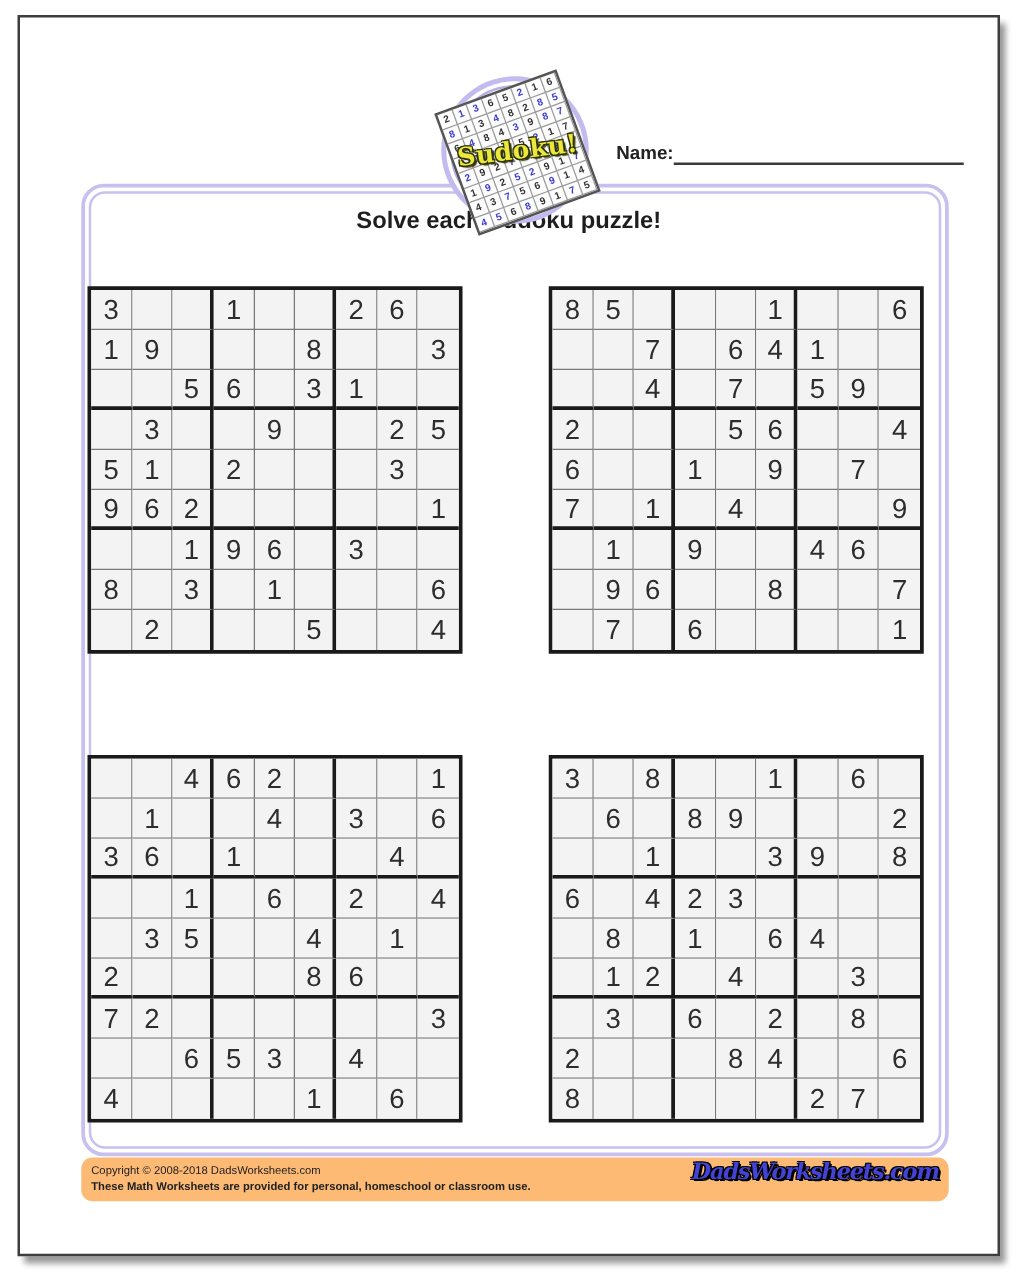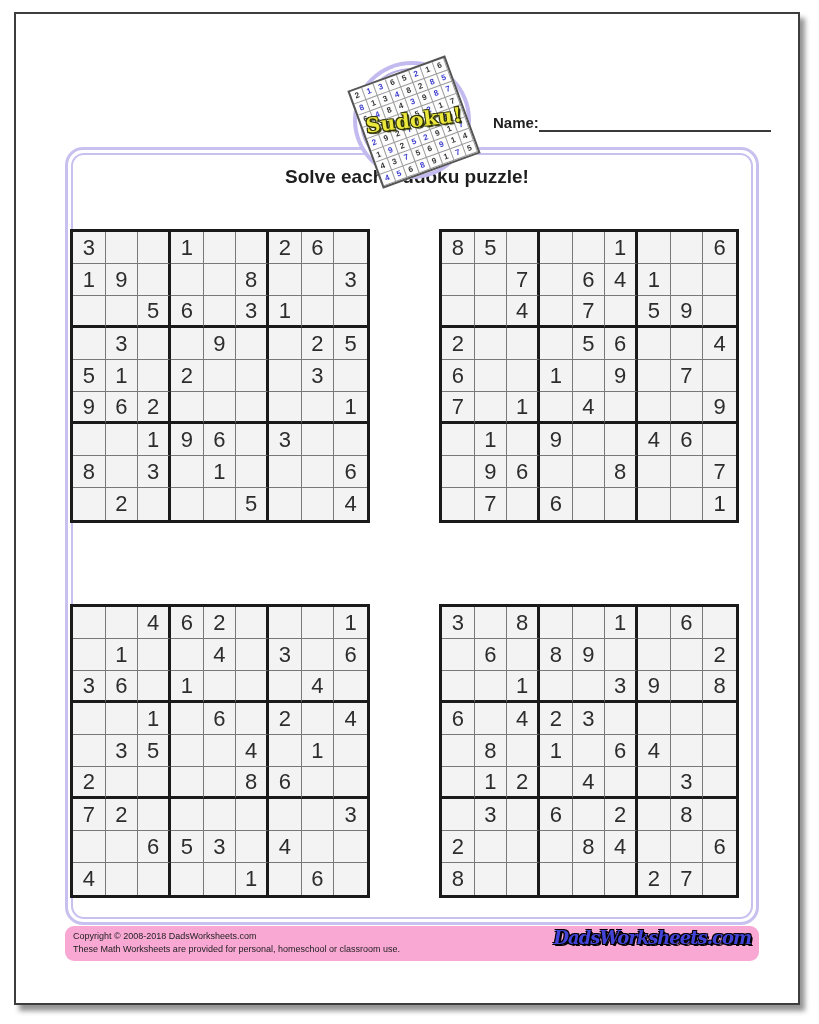--- a/index.html
+++ b/index.html
@@ -78,24 +78,24 @@
   .sudoku .cell.lc { border-right:none; }
   .sudoku .cell.lr { border-bottom:none; }
   #grid-0 { left:54px;  top:215px; }
   #grid-1 { left:423px; top:215px; }
   #grid-2 { left:54px;  top:590px; }
   #grid-3 { left:423px; top:590px; }
 
   
   .footer-band {
     position:absolute; left:49px; top:912px; width:694px; height:35px;
-    background:#f9a8d4; border-radius:9px;
+    background:#fdba74; border-radius:9px;
   }
   .foot-line1 { position:absolute; left:8px; top:5px; font-size:9px; color:#222; }
-  .foot-line2 { position:absolute; left:8px; top:18px; font-size:9px; color:#222; }
+  .foot-line2 { position:absolute; left:8px; top:18px; font-size:9px; color:#222;font-weight:bold; }
   .brand {
     position:absolute; right:8px; top:1px;
     font-family:"DejaVu Serif", serif; font-style:italic; font-weight:bold;
     font-size:18px; color:#4343d8; letter-spacing:-1px;
     text-shadow:-1px -1px 0 #000, 1px -1px 0 #000, -1px 1px 0 #000, 1px 1px 0 #000, 2px 2px 0 #000;
   }
 </style>
 </head>
 <body>
 

